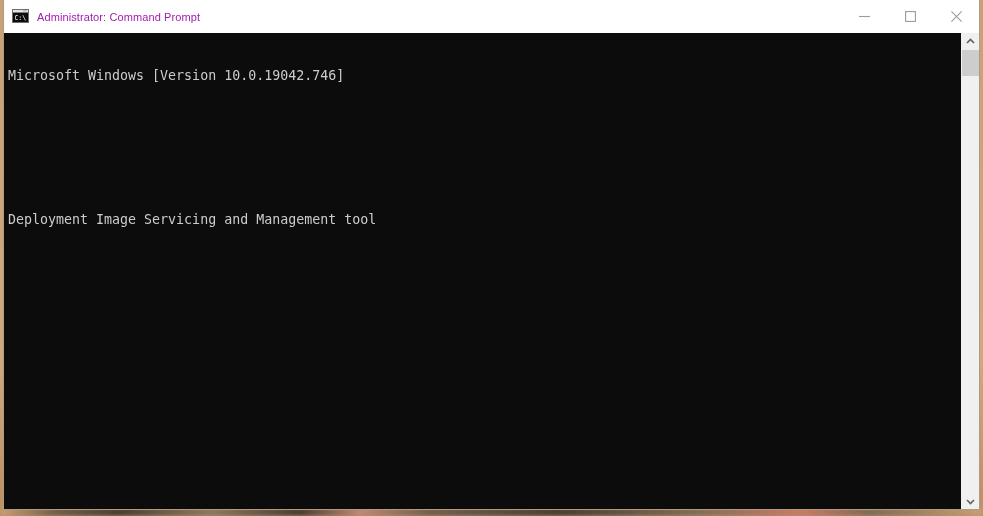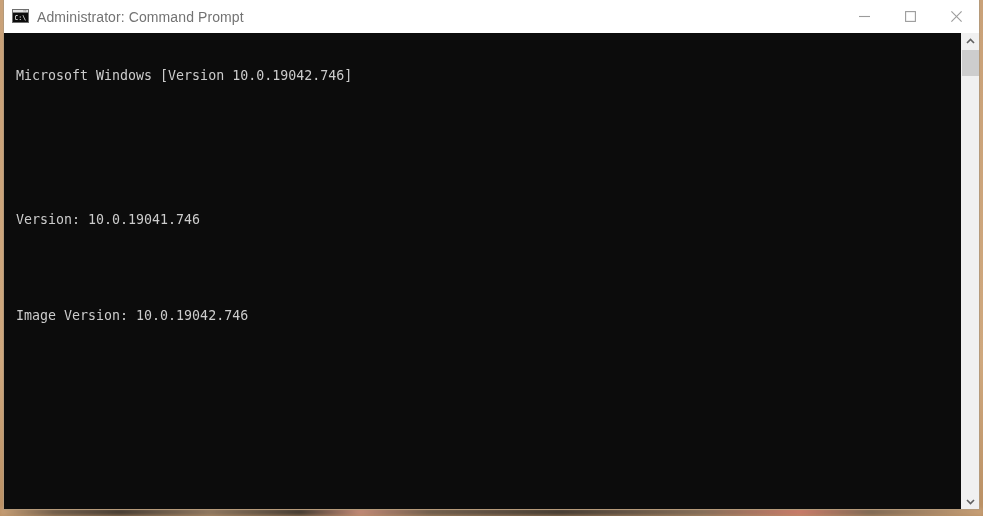--- a/index.html
+++ b/index.html
@@ -65,22 +65,22 @@
   #title-bar-icon {
     width: 17px;
     height: 17px;
     margin-left: 8px;
     margin-right: 8px;
     flex: 0 0 auto;
     position: relative;
   }
   #title-bar-text {
     font-family: "Liberation Sans", sans-serif;
-    font-size: 14px;
-    color: #737373;
+    font-size: 11px;
+    color: #a21caf;
     letter-spacing: 0.1px;
     white-space: nowrap;
   }
   #window-controls {
     margin-left: auto;
     display: flex;
     height: 33px;
   }
   .win-ctrl {
     width: 46px;
@@ -94,21 +94,21 @@
 
   
   #console-body {
     position: relative;
     height: 477px;
     background: #0c0c0c;
     display: flex;
   }
   #console-output {
     flex: 1 1 auto;
-    padding: 3px 0 0 12px;
+    padding: 3px 0 0 4px;
     font-family: "DejaVu Sans Mono", "Liberation Mono", monospace;
     font-size: 13.3px;
     line-height: 16px;
     color: #cccccc;
     white-space: pre;
     overflow: hidden;
     letter-spacing: 0px;
   }
   .console-line {
     height: 16px;
@@ -187,23 +187,22 @@
       </div>
     </div>
   </div>
 
   <div id="console-body">
 
     <div id="console-output">
       <div class="console-line">Microsoft Windows [Version 10.0.19042.746]</div>
       <div class="console-line"></div>
       <div class="console-line"></div>
-      <div class="console-line">Version: 10.0.19041.746</div>
-      <div class="console-line"></div>
-      <div class="console-line">Image Version: 10.0.19042.746</div>
+      <div class="console-line">Deployment Image Servicing and Management tool</div>
+      <div class="console-line"></div>
       <div class="console-line"></div>
       
       
       
       
     </div>
 
     <div id="console-scrollbar">
       <div class="scroll-arrow">
         <svg width="9" height="7" viewBox="0 0 9 7">

